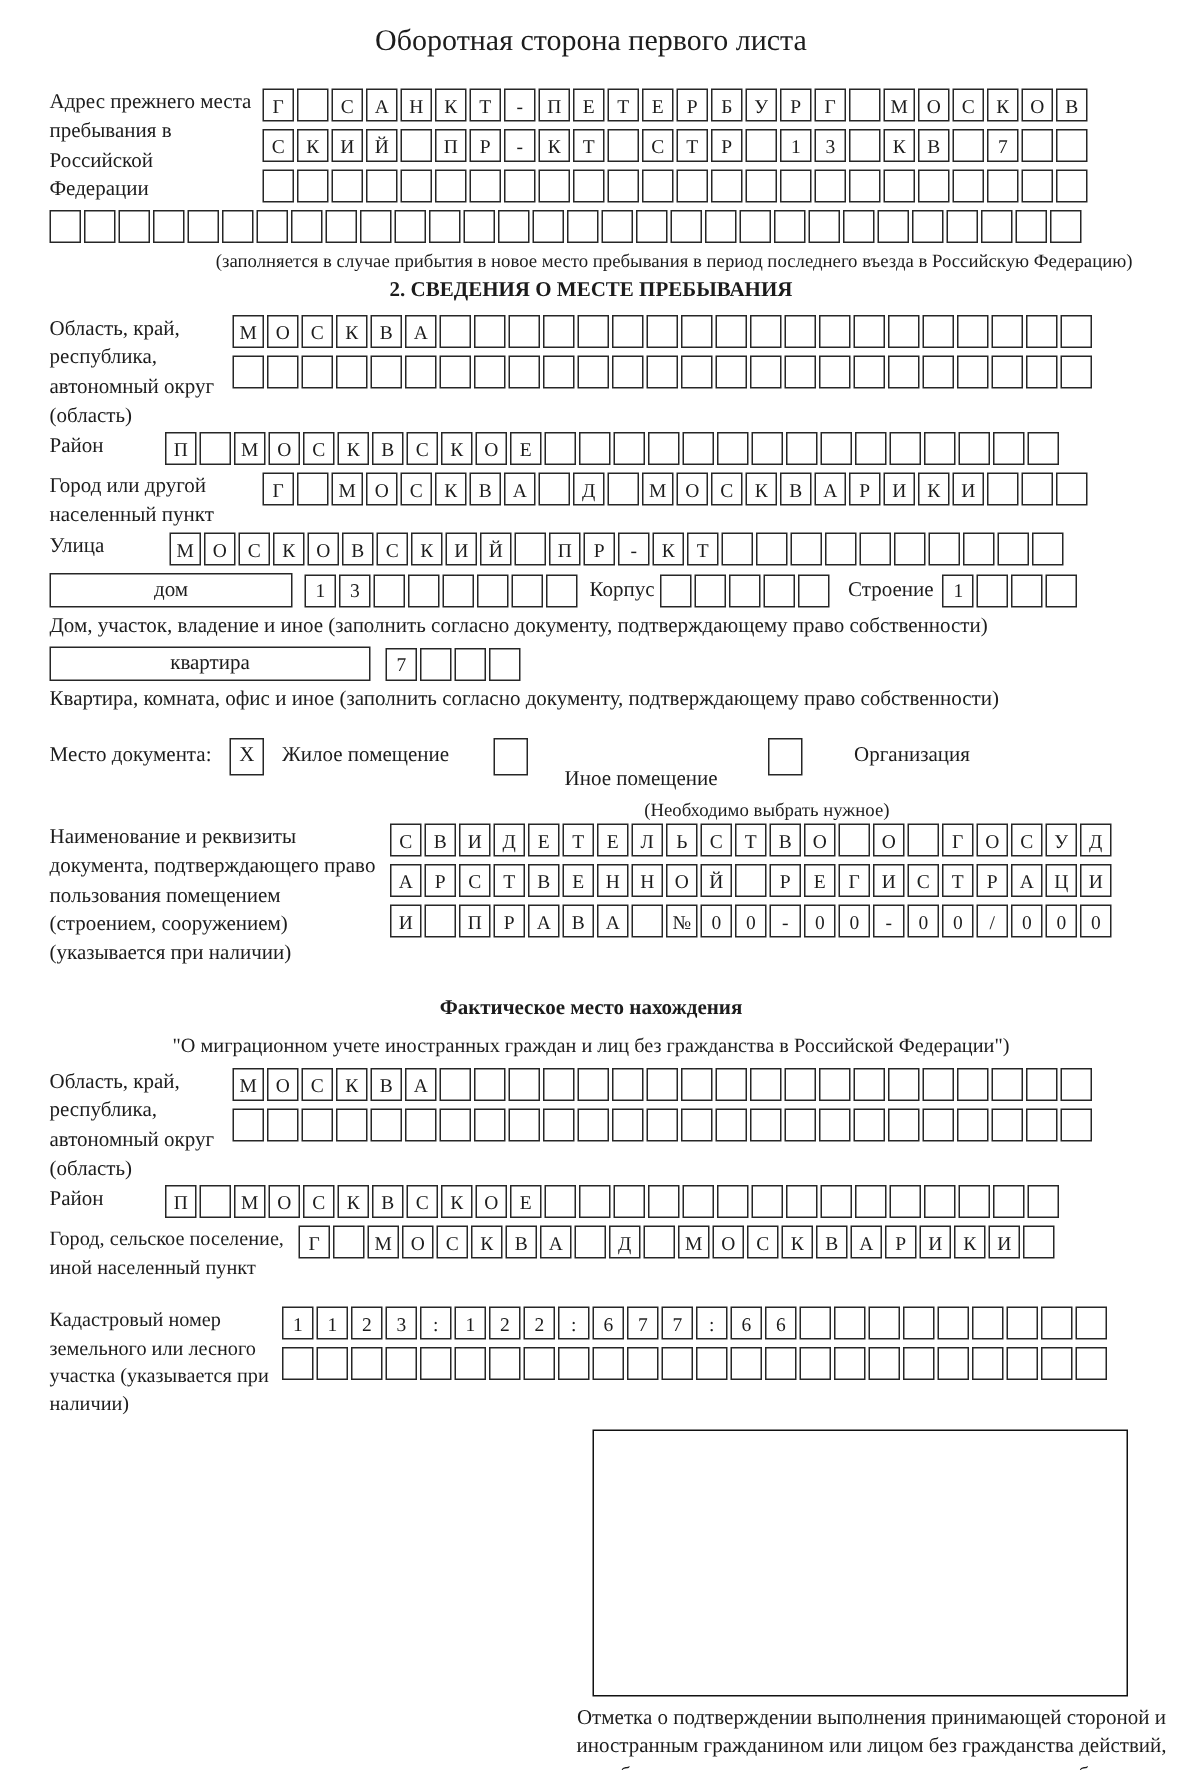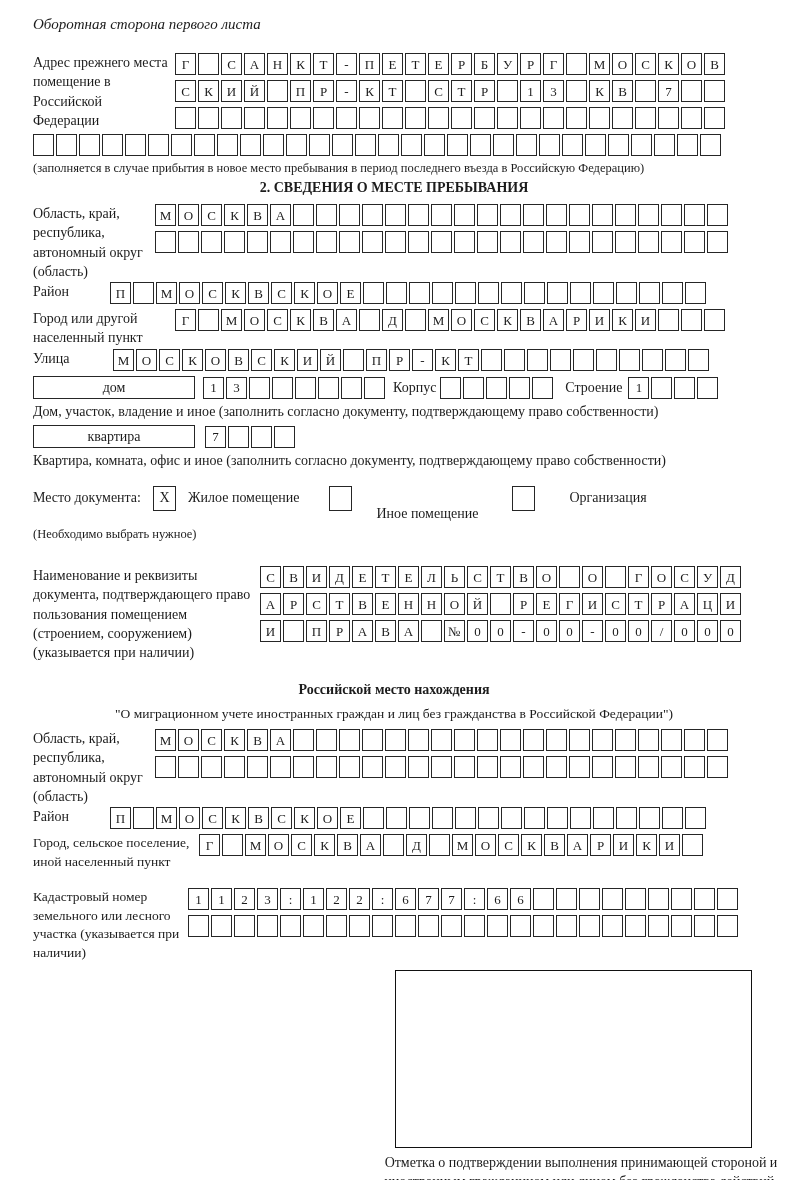--- a/index.html
+++ b/index.html
@@ -1,47 +1,47 @@
 <!DOCTYPE html>
 <html><head>
 <meta charset="utf-8">
 <style>
   html,body{margin:0;padding:0;background:#ffffff;}
   body{width:800px;height:1180px;overflow:hidden;color:#1c1c1c;
        font-family:"Liberation Serif","DejaVu Serif",serif;}
   .page{box-sizing:border-box;width:800px;padding:16px 45px 0 33px;}
-  .hdr-right{text-align:left;font-size:15px;margin-bottom:20px;font-style:italic;}
+  .hdr-right{text-align:center;font-size:20px;margin-bottom:20px;}
   .fieldset{position:relative;}
   .flabel{position:absolute;left:0;top:0;font-size:14px;line-height:1.38;}
   .cells-row{display:flex;gap:2px;margin-bottom:5px;}
   .cell{flex:0 0 auto;width:19px;height:20px;border:1.5px solid #262626;
         display:flex;align-items:center;justify-content:center;
         font-size:13px;line-height:1;}
-  .caption{font-size:12.5px;text-align:left;margin:0 0 4px 0;}
+  .caption{font-size:12.5px;text-align:right;margin:0 0 4px 0;}
   .caption-left{font-size:14px;margin:0 0 5px 0;}
   .sec-title{font-weight:bold;font-size:14px;text-align:center;margin:4px 0 8px 0;}
   .inline-row{display:flex;align-items:center;margin-bottom:5px;}
   .wide-box{border:1.5px solid #262626;height:23px;box-sizing:border-box;
             display:flex;align-items:center;justify-content:center;font-size:14px;}
   .ilabel{font-size:14px;white-space:nowrap;}
   .checkbox{flex:0 0 auto;width:21px;height:23px;border:1.5px solid #262626;
             display:flex;align-items:center;justify-content:center;font-size:14px;}
   .stamp-box{border:1.6px solid #111;width:355px;height:176px;margin:6px 0 6px 362px;}
   .stamp-caption{width:408px;margin-left:344px;text-align:center;font-size:14px;line-height:1.35;}
   .law-note{font-size:13.5px;text-align:center;margin:0 0 2px 0;}
 </style>
 </head>
 <body>
 
 <div class="page">
 
   <div class="hdr-right">Оборотная сторона первого листа</div>
 
   <div class="fieldset">
-    <div class="flabel" style="width:136px;">Адрес прежнего места помещение в Российской Федерации</div>
+    <div class="flabel" style="width:136px;">Адрес прежнего места пребывания в Российской Федерации</div>
     <div class="cells-row" style="margin-left:142px;">
         <span class="cell">Г</span>
         <span class="cell"></span>
         <span class="cell">С</span>
         <span class="cell">А</span>
         <span class="cell">Н</span>
         <span class="cell">К</span>
         <span class="cell">Т</span>
         <span class="cell">-</span>
         <span class="cell">П</span>
@@ -326,40 +326,40 @@
     <div class="cells-row" style="margin:0 0 0 6px;">
         <span class="cell">1</span>
         <span class="cell"></span>
         <span class="cell"></span>
         <span class="cell"></span>
       </div>
   </div>
   <div class="caption-left">Дом, участок, владение и иное (заполнить согласно документу, подтверждающему право собственности)</div>
 
   <div class="inline-row">
-    <div class="wide-box" style="width:162px;">квартира</div>
+    <div class="wide-box" style="width:214px;">квартира</div>
     <div class="cells-row" style="margin:0 0 0 10px;">
         <span class="cell">7</span>
         <span class="cell"></span>
         <span class="cell"></span>
         <span class="cell"></span>
       </div>
   </div>
   <div class="caption-left">Квартира, комната, офис и иное (заполнить согласно документу, подтверждающему право собственности)</div>
 
   <div class="inline-row">
     <div class="ilabel">Место документа:</div>
     <div class="checkbox" style="margin-left:12px;">X</div>
     <div class="ilabel" style="margin-left:12px;">Жилое помещение</div>
     <div class="checkbox" style="margin-left:30px;"></div>
     <div class="ilabel" style="margin-left:24px;margin-top:32px;">Иное помещение</div>
     <div class="checkbox" style="margin-left:34px;"></div>
     <div class="ilabel" style="margin-left:34px;">Организация</div>
   </div>
-  <div class="caption" style="width:560px;margin-bottom:24px;">(Необходимо выбрать нужное)</div>
+  <div class="caption" style="width:560px;margin-bottom:1px;">(Необходимо выбрать нужное)</div>
 
   <div class="fieldset" style="min-height:108px;">
     <div class="flabel" style="width:218px;">Наименование и реквизиты документа, подтверждающего право пользования помещением (строением, сооружением) (указывается при наличии)</div>
     <div class="cells-row" style="margin-left:227px;">
         <span class="cell">С</span>
         <span class="cell">В</span>
         <span class="cell">И</span>
         <span class="cell">Д</span>
         <span class="cell">Е</span>
         <span class="cell">Т</span>
@@ -420,21 +420,21 @@
         <span class="cell">-</span>
         <span class="cell">0</span>
         <span class="cell">0</span>
         <span class="cell">/</span>
         <span class="cell">0</span>
         <span class="cell">0</span>
         <span class="cell">0</span>
       </div>
   </div>
 
-  <div class="sec-title" style="margin-top:8px;">Российской место нахождения</div>
+  <div class="sec-title" style="margin-top:8px;">Фактическое место нахождения</div>
   <div class="law-note" style="margin-bottom:7px;">"О миграционном учете иностранных граждан и лиц без гражданства в Российской Федерации")</div>
 
   <div class="fieldset" style="min-height:78px;">
     <div class="flabel" style="width:118px;">Область, край, республика, автономный округ (область)</div>
     <div class="cells-row" style="margin-left:122px;">
         <span class="cell">М</span>
         <span class="cell">О</span>
         <span class="cell">С</span>
         <span class="cell">К</span>
         <span class="cell">В</span>

